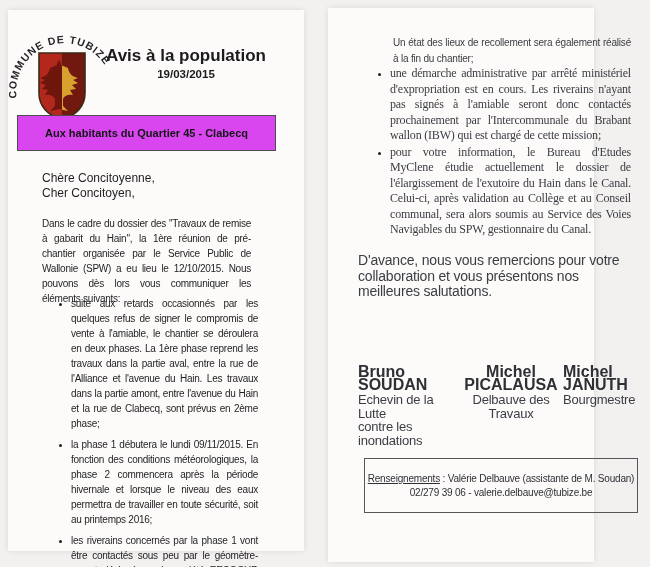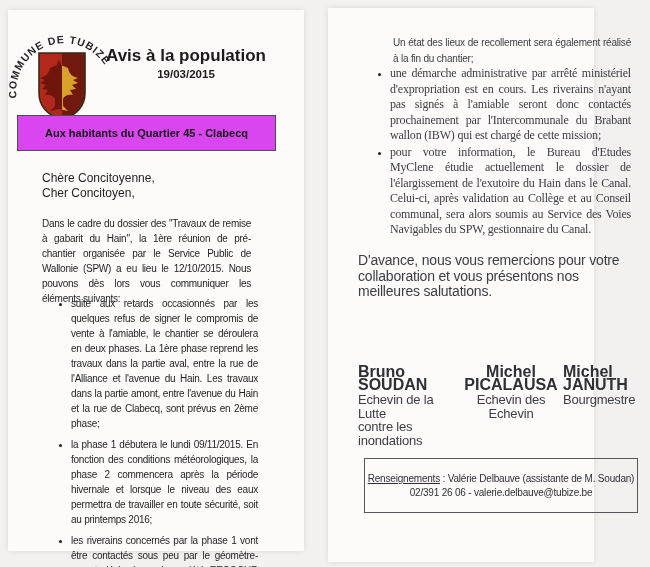--- a/index.html
+++ b/index.html
@@ -146,27 +146,27 @@
   <div class="signatures">
     <div class="sig-col1">
       <div class="sig-name">Bruno SOUDAN</div>
       <div class="sig-title">
         <div>Echevin de la Lutte</div>
         <div>contre les inondations</div>
       </div>
     </div>
     <div class="sig-col2">
       <div class="sig-name">Michel PICALAUSA</div>
-      <div class="sig-title">Echevin des Echevin</div>
+      <div class="sig-title">Delbauve des Travaux</div>
     </div>
     <div class="sig-col3">
       <div class="sig-name">Michel JANUTH</div>
       <div class="sig-title">Bourgmestre</div>
     </div>
   </div>
 
   <div class="contact-box">
     <div>
       <span class="contact-label">Renseignements</span><span> : Valérie Delbauve (assistante de M. Soudan)</span>
     </div>
-    <div class="contact-line2">02/391 26 06 - valerie.delbauve@tubize.be</div>
+    <div class="contact-line2">02/279 39 06 - valerie.delbauve@tubize.be</div>
   </div>
 </div>
 
 </body></html>

